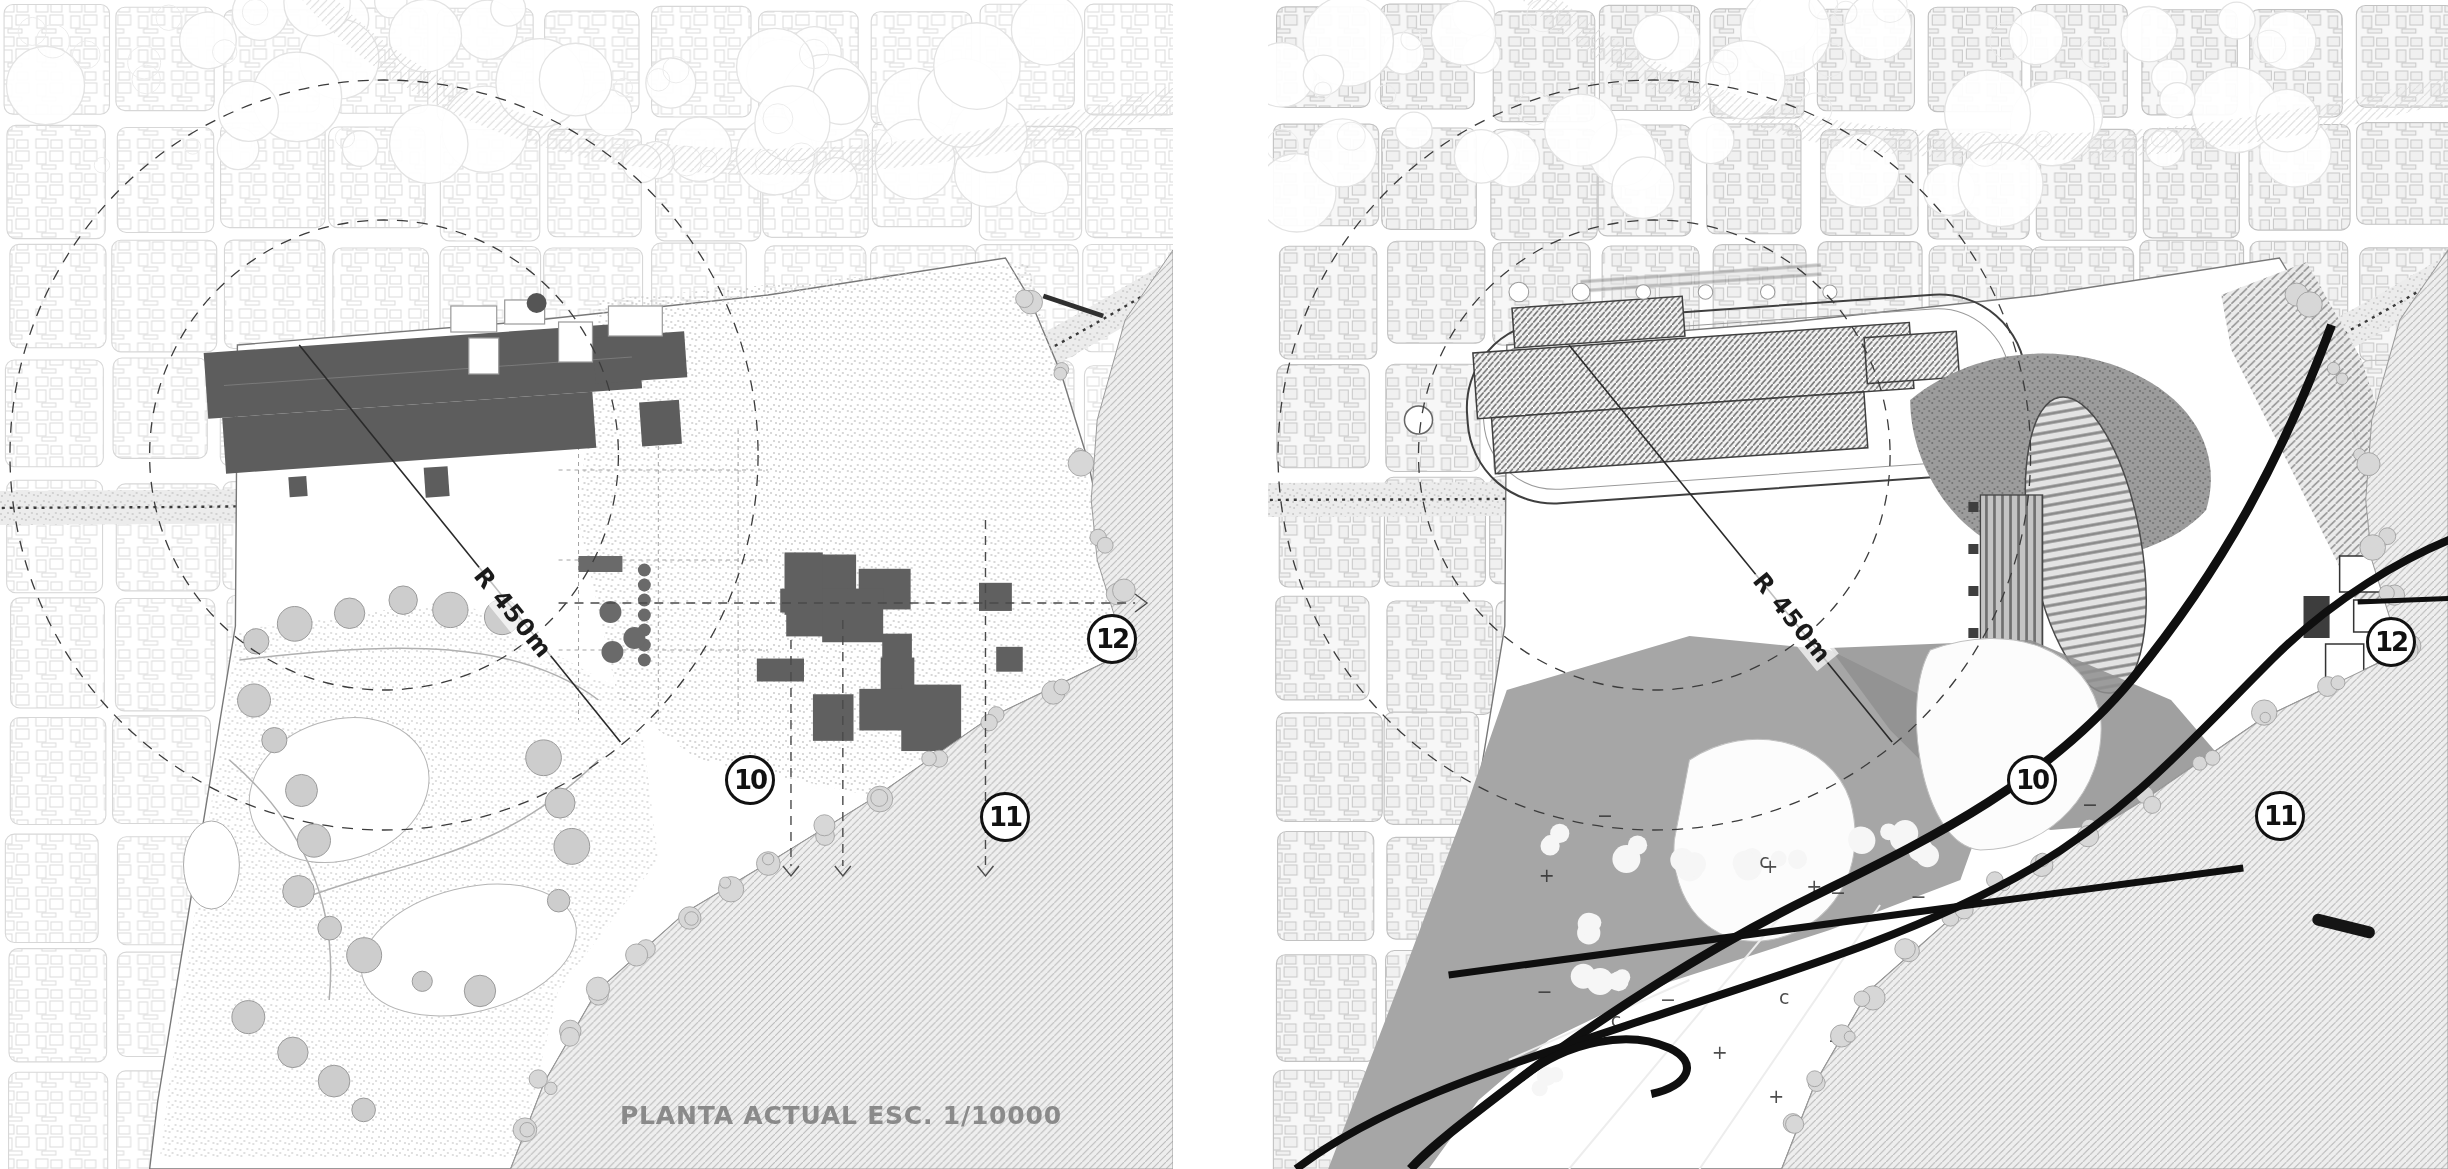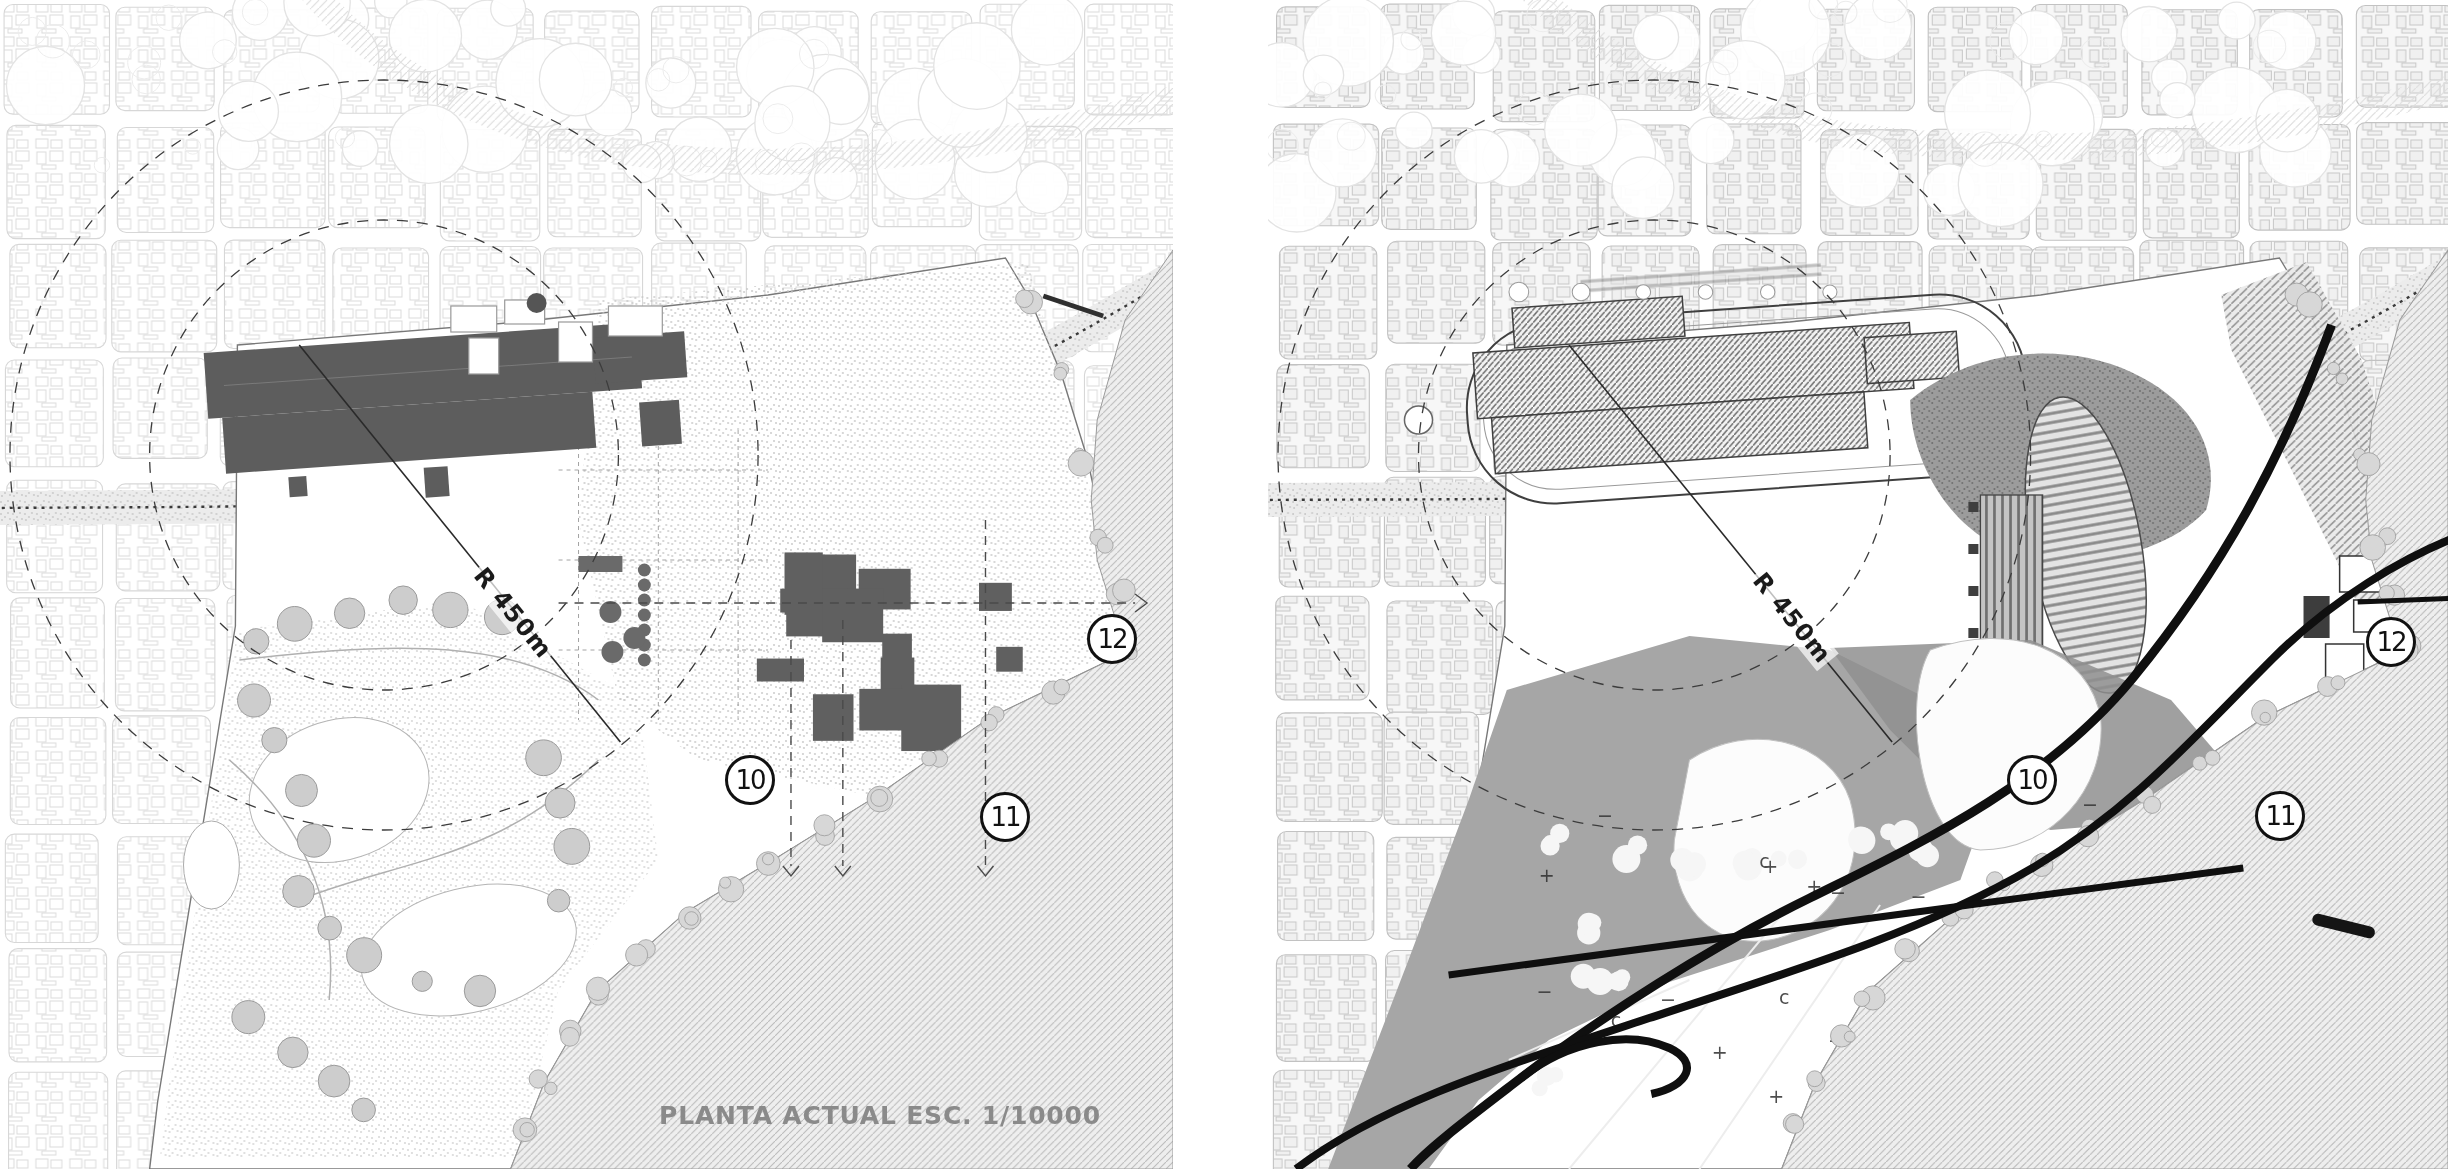--- a/index.html
+++ b/index.html
@@ -1,25 +1,25 @@
 <!DOCTYPE html>
 <html><head>
 <meta charset="utf-8">
 <style>
   html,body{margin:0;padding:0;background:#ffffff;}
   body{width:2448px;height:1169px;position:relative;overflow:hidden;
        font-family:"DejaVu Sans","Liberation Sans",sans-serif;}
   .panel{position:absolute;top:0;height:1169px;overflow:hidden;}
   .panel svg{position:absolute;left:0;top:0;}
-  .caption{position:absolute;width:520px;text-align:center;
+  .caption{position:absolute;width:520px;text-align:left;
            font-size:25px;letter-spacing:.8px;font-weight:bold;
            color:#8a8a8a;top:1101px;white-space:nowrap;}
   .marker{position:absolute;width:44px;height:44px;border-radius:50%;
           border:3px solid #111;background:#fff;display:flex;align-items:center;
-          justify-content:center;font-size:26px;font-weight:normal;color:#111;
+          justify-content:center;font-size:26px;font-weight:bold;color:#111;
           letter-spacing:-2px;transform:translate(-50%,-50%);line-height:1;}
   .rlabel{position:absolute;font-size:24px;font-weight:bold;color:#1a1a1a;
           letter-spacing:1px;transform:translate(-50%,-50%) rotate(51deg);
           background:rgba(255,255,255,.7);padding:0 3px;white-space:nowrap;}
   .gutter{position:absolute;top:0;left:1173px;width:95px;height:1169px;background:#fff;}
 </style>
 </head>
 <body>
 
 <div class="panel" style="left:0;width:1173px;">

